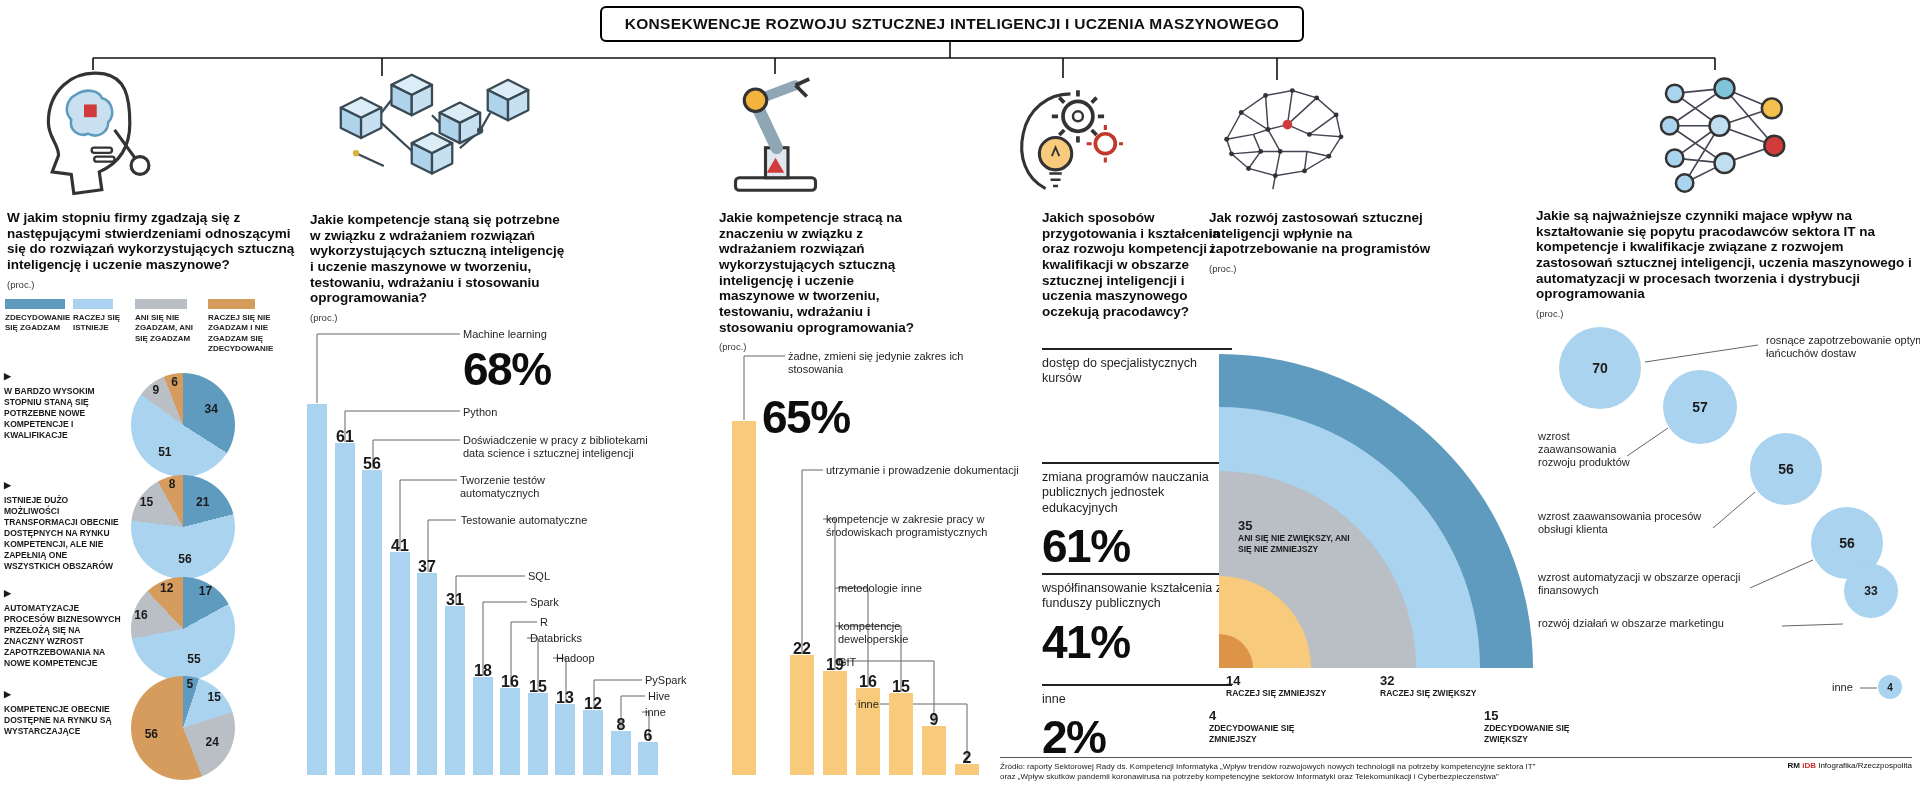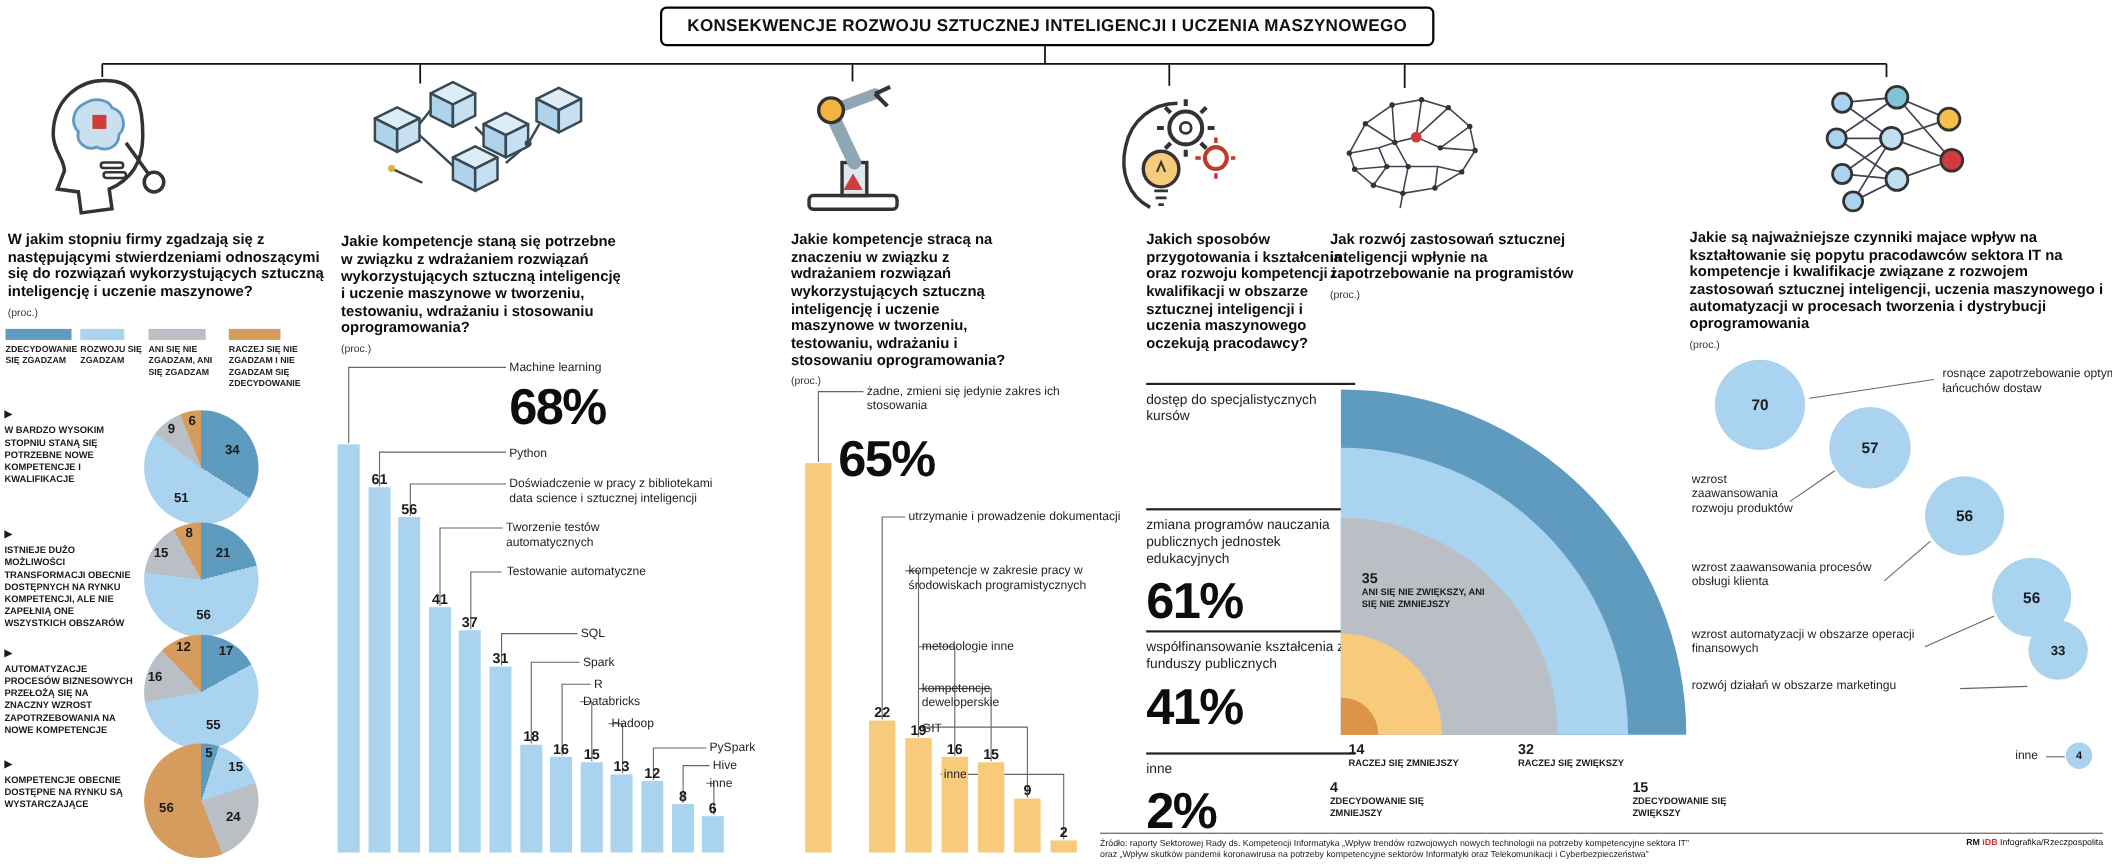--- a/index.html
+++ b/index.html
@@ -12,21 +12,21 @@
   .icon{position:absolute}
   .q{position:absolute;font-weight:bold;font-size:13.5px;line-height:1.16;color:#0d0d0d;z-index:2}
   .proc{display:block;font-weight:normal;font-size:9.5px;color:#333;margin-top:6px}
   .lg-sw{position:absolute;height:10px}
   .lg-t{position:absolute;font-size:8px;font-weight:bold;line-height:1.3;color:#222}
   .stmt{position:absolute;width:118px;font-size:8.5px;font-weight:bold;line-height:1.3;color:#1a1a1a}
   .arr{display:block;font-size:9px;margin-bottom:3px}
   .pie{position:absolute;width:104px;height:104px;border-radius:50%}
   .pv{position:absolute;width:26px;text-align:center;font-size:12px;font-weight:bold;color:#1a1a1a}
   .bar{position:absolute}
-  .bv{position:absolute;width:28px;text-align:center;font-size:13px;font-weight:bold;color:#1a1a1a}
+  .bv{position:absolute;width:28px;text-align:center;font-size:16px;font-weight:bold;color:#1a1a1a}
   .co{position:absolute;font-size:11px;line-height:1.2;color:#1e1e1e}
   .bignum{position:absolute;font-size:46px;font-weight:bold;letter-spacing:-1.5px;color:#0d0d0d}
   .exp-item{position:absolute;width:190px;border-top:2px solid #222;padding-top:6px}
   .exp-l{font-size:12.5px;line-height:1.22;color:#1e1e1e}
   .exp-v{font-size:46px;font-weight:bold;letter-spacing:-1.5px;color:#0d0d0d;margin-top:3px}
   .dm{position:absolute;color:#1a1a1a}
   .dm .v{font-weight:bold;font-size:13px}
   .dm .t{font-size:8.5px;font-weight:bold;line-height:1.3}
   .bub{position:absolute;border-radius:50%;display:flex;align-items:center;justify-content:center;
        font-weight:bold;color:#1a1a1a;font-size:14px}
@@ -222,21 +222,21 @@
   <div class="src" style="left:1000px;top:772px;width:760px">oraz „Wpływ skutków pandemii koronawirusa na potrzeby kompetencyjne sektorów Informatyki oraz Telekomunikacji i Cyberbezpieczeństwa”</div>
   <div class="src" style="left:1000px;top:762px;width:760px">Źródło: raporty Sektorowej Rady ds. Kompetencji Informatyka „Wpływ trendów rozwojowych nowych technologii na potrzeby kompetencyjne sektora IT”</div>
   <div class="credit" style="left:1600px;top:761px;width:312px">
     <b>RM</b>
     <span class="red">iDB</span>
     <span>Infografika/Rzeczpospolita</span>
   </div>
 <div class="lg-sw" style="left: 5px; top: 299px; width: 60px; background: rgb(94, 155, 190);"></div>
     <div class="lg-t" style="left: 5px; top: 313px; width: 64px;">ZDECYDOWANIE SIĘ ZGADZAM</div>
     <div class="lg-sw" style="left: 73px; top: 299px; width: 40px; background: rgb(169, 211, 238);"></div>
-    <div class="lg-t" style="left: 73px; top: 313px; width: 64px;">ROZWOJU SIĘ ZGADZAM</div>
+    <div class="lg-t" style="left: 73px; top: 313px; width: 64px;">RACZEJ SIĘ ISTNIEJE</div>
     <div class="lg-sw" style="left: 135px; top: 299px; width: 52px; background: rgb(185, 191, 196);"></div>
     <div class="lg-t" style="left: 135px; top: 313px; width: 64px;">ANI SIĘ NIE ZGADZAM, ANI SIĘ ZGADZAM</div>
     <div class="lg-sw" style="left: 208px; top: 299px; width: 47px; background: rgb(214, 156, 94);"></div>
     <div class="lg-t" style="left: 208px; top: 313px; width: 64px;">RACZEJ SIĘ NIE ZGADZAM I NIE ZGADZAM SIĘ ZDECYDOWANIE</div>
     <div class="stmt" style="left: 4px; top: 371px;"><span class="arr">▶</span>W BARDZO WYSOKIM STOPNIU STANĄ SIĘ POTRZEBNE NOWE KOMPETENCJE I KWALIFIKACJE</div>
     <div class="pie" style="left: 131px; top: 373px; background: conic-gradient(rgb(94, 155, 190) 0deg, rgb(94, 155, 190) 122.4deg, rgb(169, 211, 238) 122.4deg, rgb(169, 211, 238) 306deg, rgb(185, 191, 196) 306deg, rgb(185, 191, 196) 338.4deg, rgb(214, 156, 94) 338.4deg, rgb(214, 156, 94) 360deg);"></div>
     <div class="pv" style="left: 198.252px; top: 402.468px;">34</div>
     <div class="pv" style="left: 151.878px; top: 444.665px;">51</div>
     <div class="pv" style="left: 142.91px; top: 383.075px;">9</div>
     <div class="pv" style="left: 161.718px; top: 374.583px;">6</div>

